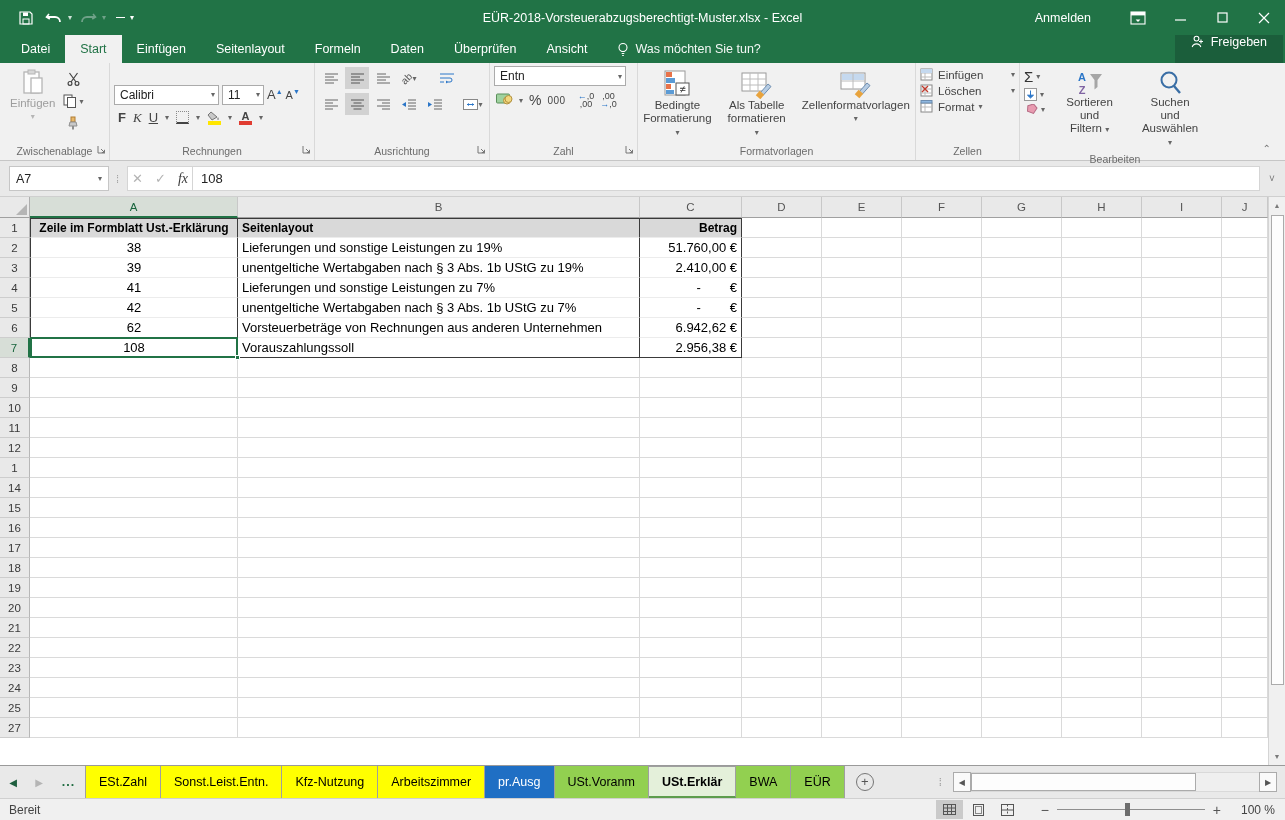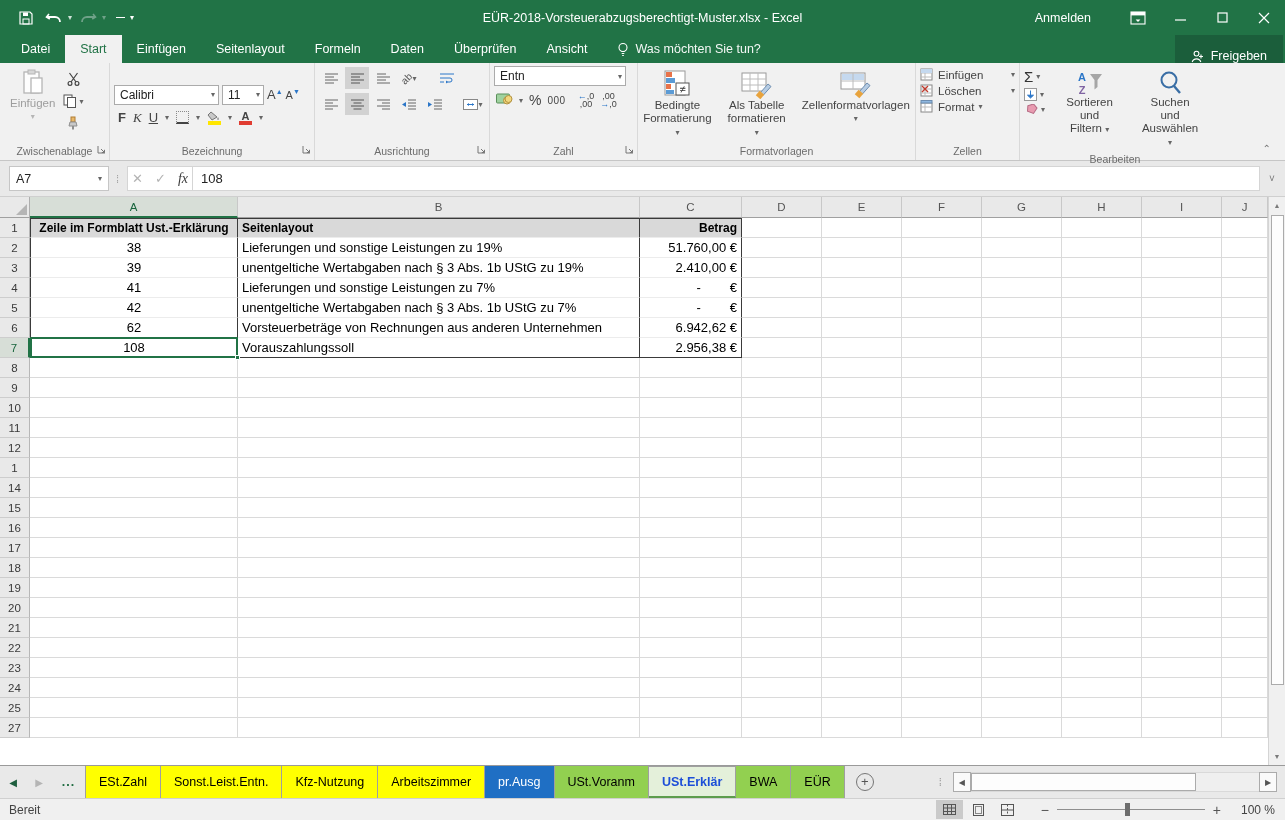--- a/index.html
+++ b/index.html
@@ -21,21 +21,21 @@
   .signin { font-size:12.5px; margin-right:26px; }
   .winbtn { width:42px; height:100%; display:flex; align-items:center; justify-content:center; font-size:12px; color:#fff; }
   .winbtn svg { display:block; }
 
   
   .tabrow { height:28px; background:#217346; display:flex; align-items:stretch; flex:0 0 auto; }
   .rtabs { display:flex; align-items:stretch; padding-left:6px; }
   .rtab { padding:0 15px; display:flex; align-items:center; color:#fff; font-size:12.5px; cursor:default; }
   .rtab.active { background:#f1f1f1; color:#217346; }
   .tellme { display:flex; align-items:center; gap:7px; color:rgba(255,255,255,.95); font-size:12.5px; padding:0 14px; }
-  .share-btn { margin-left:auto; margin-right:2px; background:#1b5e3b; color:#fff; display:flex; align-items:flex-end; gap:7px; padding:0 16px; font-size:12.5px; }
+  .share-btn { margin-left:auto; margin-right:2px; background:#1b5e3b; color:#fff; display:flex; align-items:flex-start; gap:7px; padding:0 16px; font-size:12.5px; }
 
   
   .ribbon { height:98px; background:#f1f1f1; border-bottom:1px solid #c6c6c6; display:flex; flex:0 0 auto; }
   .rgroup { position:relative; border-right:1px solid #d9d9d9; display:flex; flex-direction:column; padding:3px 4px 0; }
   .rg-body { flex:1; display:flex; }
   .rg-label { height:16px; text-align:center; font-size:10.5px; color:#6b6b6b; line-height:14px; }
   .launcher { position:absolute; right:3px; bottom:3px; }
   .rbtn-big { display:flex; flex-direction:column; align-items:center; justify-content:flex-start; padding:3px 6px; font-size:11.5px; color:#444; text-align:center; line-height:13px; }
   .rbtn-sm { width:24px; height:22px; display:flex; align-items:center; justify-content:center; }
   .chev { font-size:8px; color:#666; }
@@ -273,21 +273,21 @@
             <span class="colorbar" style="background:#ffe600;"></span>
           </span>
           <span class="chev">▾</span>
           <span style="display:inline-flex;flex-direction:column;align-items:center;line-height:10px;">
             <span style="font-size:11px;font-weight:bold;color:#444;">A</span>
             <span class="colorbar" style="background:#e03c31;"></span>
           </span>
           <span class="chev">▾</span>
         </div>
       </div>
-      <div class="rg-label">Bezeichnung</div>
+      <div class="rg-label">Rechnungen</div>
       <div class="launcher"><svg width="9" height="9" viewBox="0 0 9 9">
             <path d="M1 1 v7 h7" fill="none" stroke="#777"></path>
             <path d="M4 4 l3.5 3.5 M7.5 4.8 v2.7 h-2.7" fill="none" stroke="#777"></path>
           </svg></div>
     </div>
 
     <div class="rgroup" style="width:175px;">
       <div class="rg-body" style="flex-direction:column;gap:4px;padding-top:1px;">
         <div style="display:flex;align-items:center;gap:2px;">
           <span class="rbtn-sm lines-ic">
@@ -892,21 +892,21 @@
     <div class="nav on">◀</div>
     <div class="nav off">▶</div>
     <div class="overflow-tab">...</div>
     <div style="display:flex;align-items:stretch;">
         <div class="stab" style="background: rgb(255, 255, 0); color: rgb(0, 0, 0);">ESt.Zahl</div>
         <div class="stab" style="background: rgb(255, 255, 0); color: rgb(0, 0, 0);">Sonst.Leist.Entn.</div>
         <div class="stab" style="background: rgb(255, 255, 0); color: rgb(0, 0, 0);">Kfz-Nutzung</div>
         <div class="stab" style="background: rgb(255, 255, 0); color: rgb(0, 0, 0);">Arbeitszimmer</div>
         <div class="stab" style="background: rgb(31, 111, 196); color: rgb(255, 255, 255);">pr.Ausg</div>
         <div class="stab" style="background: rgb(146, 208, 80); color: rgb(0, 0, 0);">USt.Voranm</div>
-        <div class="stab active" style="background: rgb(228, 240, 218); color: #1d4ed8;">USt.Erklär</div>
+        <div class="stab active" style="background: rgb(228, 240, 218); color: #000000;">USt.Erklär</div>
         <div class="stab" style="background: rgb(146, 208, 80); color: rgb(0, 0, 0);">BWA</div>
         <div class="stab" style="background: rgb(146, 208, 80); color: rgb(0, 0, 0);">EÜR</div>
       </div>
     <div class="addsheet">
         <span class="circ">+</span>
       </div>
     <div style="flex:0 0 44px;"></div>
     <div class="tdots">⁞</div>
     <div class="hscroll">
       <div class="hs-btn">◀</div>

